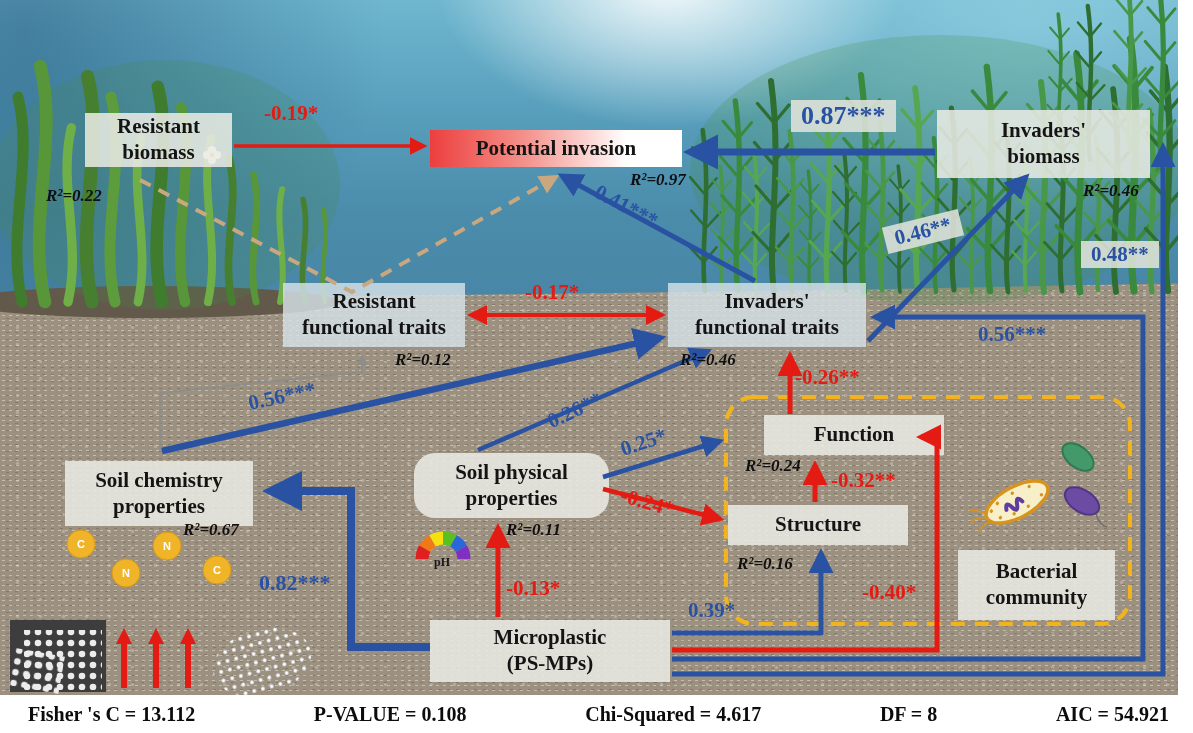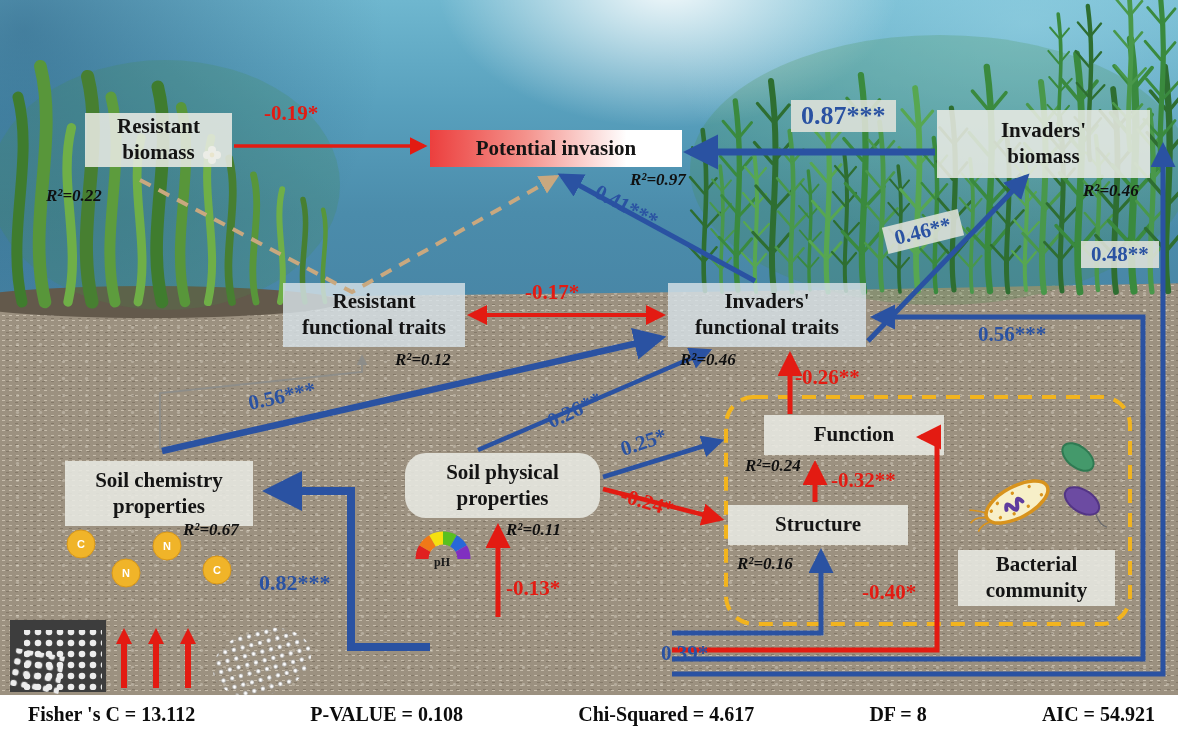--- a/index.html
+++ b/index.html
@@ -28,21 +28,21 @@
   .box.bluetint{background:rgba(215,226,232,.82);}
   .box.grad{background:linear-gradient(90deg,#ec3f3e 0%,#f4928c 38%,#ffffff 78%,#ffffff 100%);}
   .r2{position:absolute;z-index:5;font-style:italic;font-weight:bold;font-size:17px;color:#101010;white-space:nowrap;}
   .coef{position:absolute;z-index:5;font-weight:bold;font-size:21px;white-space:nowrap;}
   .coef.blue{color:#2a52a2;}
   .coef.red{color:#e31b12;}
   .coef.tag{background:rgba(224,226,219,.88);padding:1px 10px;}
   .strip{position:absolute;right:0;top:0;width:15px;height:695px;background:#ffffff;z-index:6;}
   .stats{position:absolute;left:0;top:695px;width:1193px;height:38px;background:#ffffff;z-index:6;
          display:flex;align-items:center;justify-content:space-between;
-         padding:0 38px 0 28px;box-sizing:border-box;
+         padding:0 24px 0 28px;box-sizing:border-box;
          font-weight:bold;font-size:20px;color:#0c0c0c;}
 </style>
 </head>
 <body>
 
 <div class="stage">
   <div class="water"></div>
   <div class="soil"></div>
 
   <svg class="scenebg" width="1193" height="695" viewBox="0 0 1193 695">
@@ -239,33 +239,37 @@
     <span>functional traits</span>
   </div>
   <div class="box bluetint" style="left:668px;top:283px;width:198px;height:64px;">
     <span>Invaders'</span>
     <span>functional traits</span>
   </div>
   <div class="box" style="left:65px;top:453px;width:188px;height:65px;margin-top:8px;">
     <span>Soil chemistry</span>
     <span>properties</span>
   </div>
-  <div class="box" style="left:405px;top:453px;width:195px;height:65px;border-radius:21px;">
+  <div class="box" style="left:414px;top:453px;width:195px;height:65px;border-radius:21px;">
     <span>Soil physical</span>
     <span>properties</span>
   </div>
   <div class="box" style="left:728px;top:415px;width:180px;height:40px;margin-left:36px;">
     <span>Function</span>
   </div>
   <div class="box" style="left:728px;top:505px;width:180px;height:40px;justify-content:center;">
     <span>Structure</span>
   </div>
-  <div class="box" style="left:958px;top:550px;width:157px;height:56px;">
+  <div class="box" style="left:958px;top:550px;width:157px;height:70px;">
     <span>Bacterial</span>
     <span>community</span>
+  </div>
+  <div class="box" style="left:430px;top:620px;width:240px;height:62px;">
+    <span>Microplastic</span>
+    <span>(PS-MPs)</span>
   </div>
 
   <div class="r2" style="left:46px;top:186px;">R²=0.22</div>
   <div class="r2" style="left:630px;top:170px;">R²=0.97</div>
   <div class="r2" style="left:1083px;top:181px;">R²=0.46</div>
   <div class="r2" style="left:395px;top:350px;">R²=0.12</div>
   <div class="r2" style="left:680px;top:350px;">R²=0.46</div>
   <div class="r2" style="left:183px;top:520px;">R²=0.67</div>
   <div class="r2" style="left:506px;top:520px;">R²=0.11</div>
   <div class="r2" style="left:745px;top:456px;font-family:Liberation Serif, serif;">R²=0.24</div>
@@ -278,21 +282,21 @@
   <div class="coef blue tag" style="left:884px;top:218px;transform:rotate(-14deg);">0.46**</div>
   <div class="coef blue tag" style="left:1081px;top:241px;">0.48**</div>
   <div class="coef blue" style="left:978px;top:322px;">0.56***</div>
   <div class="coef blue" style="left:248px;top:384px;transform:rotate(-12deg);">0.56***</div>
   <div class="coef blue" style="left:546px;top:398px;transform:rotate(-25deg);">0.26**</div>
   <div class="coef blue" style="left:620px;top:430px;transform:rotate(-18deg);">0.25*</div>
   <div class="coef red" style="left:620px;top:490px;transform:rotate(16deg);">-0.24*</div>
   <div class="coef red" style="left:506px;top:576px;">-0.13*</div>
   <div class="coef red" style="left:795px;top:365px;">-0.26**</div>
   <div class="coef red" style="left:831px;top:468px;">-0.32**</div>
-  <div class="coef blue" style="left:661px;top:598px;margin-top:43px;">0.39*</div>
+  <div class="coef blue" style="left:688px;top:598px;">0.39*</div>
   <div class="coef red" style="left:862px;top:580px;">-0.40*</div>
   <div class="coef blue" style="left:259px;top:570px;font-size:22px;">0.82***</div>
 
   <div class="strip"></div>
 
   <div class="stats">
     <span>Fisher 's C = 13.112</span>
     <span>P-VALUE = 0.108</span>
     <span>Chi-Squared = 4.617</span>
     <span>DF = 8</span>

